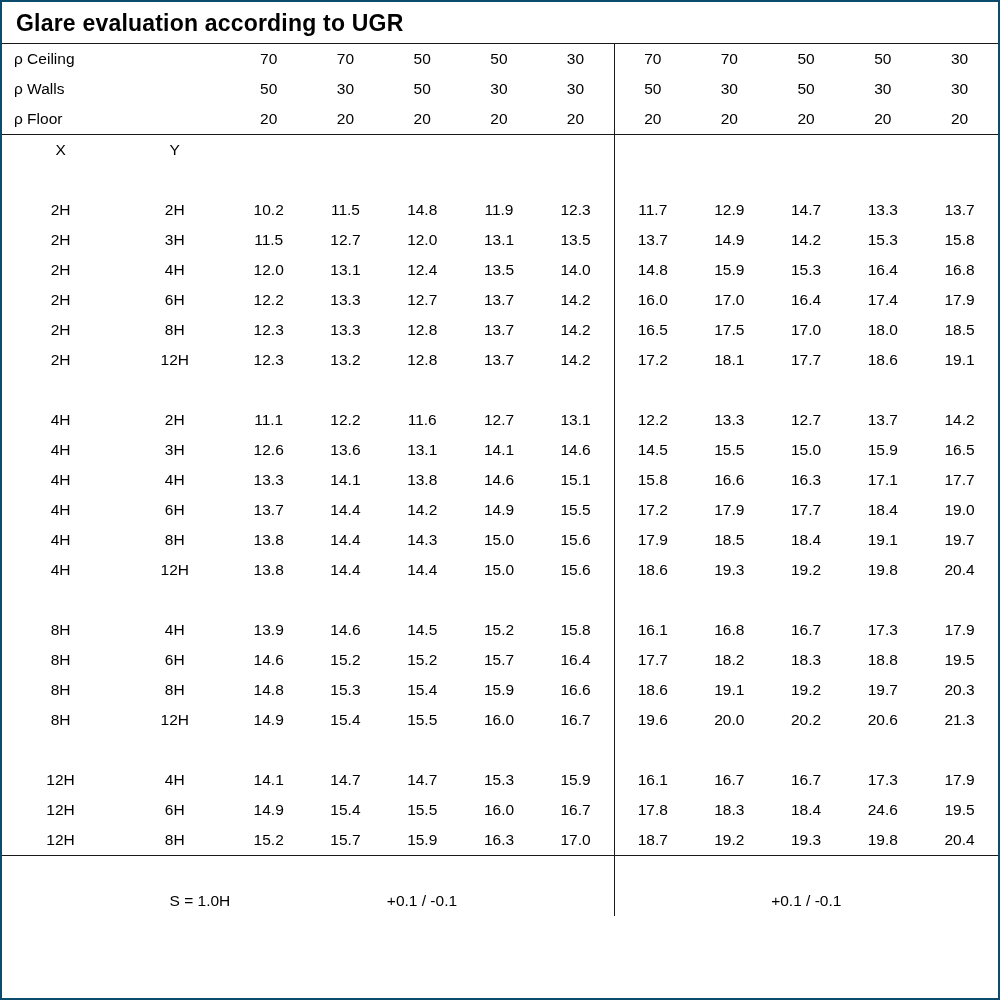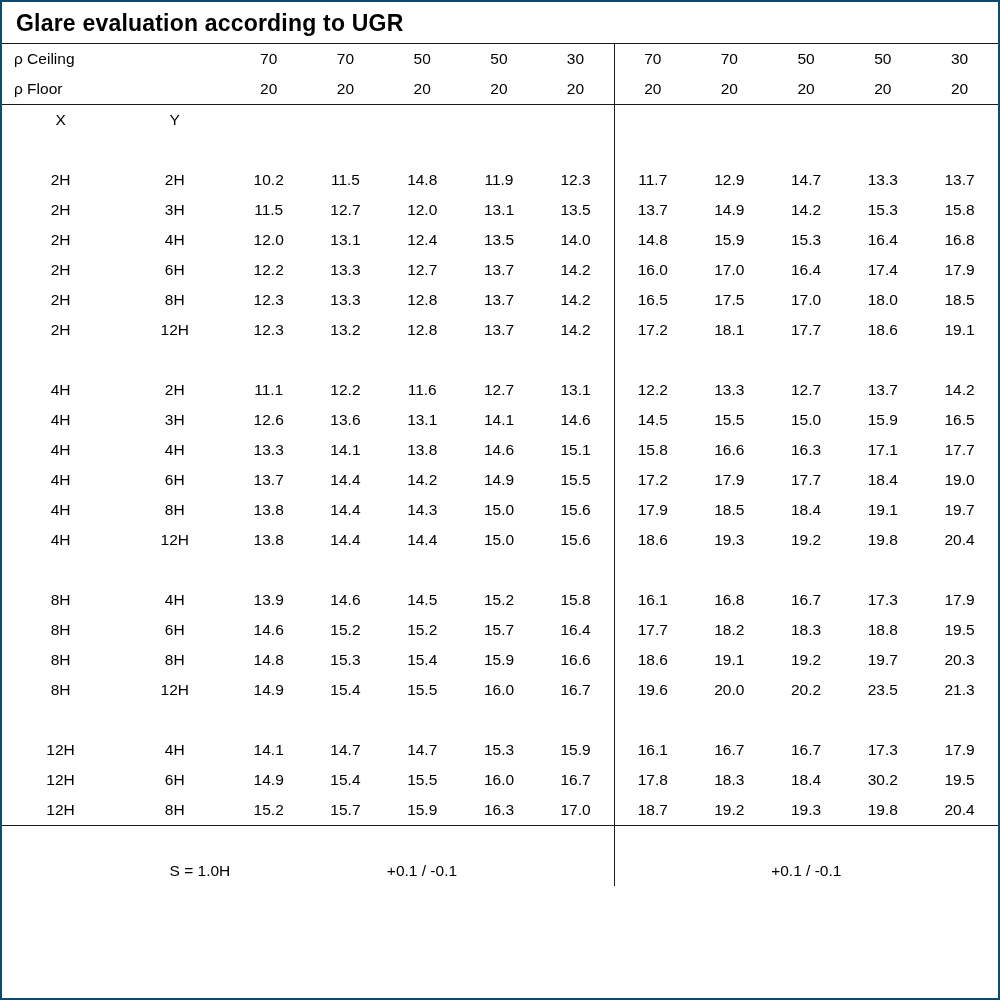--- a/index.html
+++ b/index.html
@@ -117,20 +117,33 @@
       <td class="rowlabel" colspan="2">ρ Ceiling</td>
       <td>70</td>
       <td>70</td>
       <td>50</td>
       <td>50</td>
       <td>30</td>
       <td class="vline-left">70</td>
       <td>70</td>
       <td>50</td>
       <td>50</td>
+      <td>30</td>
+    </tr>
+    <tr class="hdr-block">
+      <td class="rowlabel" colspan="2">ρ Walls</td>
+      <td>50</td>
+      <td>30</td>
+      <td>50</td>
+      <td>30</td>
+      <td>30</td>
+      <td class="vline-left">50</td>
+      <td>30</td>
+      <td>50</td>
+      <td>30</td>
       <td>30</td>
     </tr>
     <tr class="hdr-block bline">
       <td class="rowlabel" colspan="2">ρ Floor</td>
       <td>20</td>
       <td>20</td>
       <td>20</td>
       <td>20</td>
       <td>20</td>
       <td class="vline-left">20</td>
@@ -382,21 +395,21 @@
       <td>8H</td>
       <td>12H</td>
       <td>14.9</td>
       <td>15.4</td>
       <td>15.5</td>
       <td>16.0</td>
       <td>16.7</td>
       <td class="vline-left">19.6</td>
       <td>20.0</td>
       <td>20.2</td>
-      <td>23.5</td>
+      <td>20.6</td>
       <td>21.3</td>
     </tr>
 
     <tr class="spacer-row">
       <td colspan="2"></td>
       <td colspan="5"></td>
       <td class="vline-left" colspan="5"></td>
     </tr>
 
     <tr class="data-row">
@@ -417,21 +430,21 @@
       <td>12H</td>
       <td>6H</td>
       <td>14.9</td>
       <td>15.4</td>
       <td>15.5</td>
       <td>16.0</td>
       <td>16.7</td>
       <td class="vline-left">17.8</td>
       <td>18.3</td>
       <td>18.4</td>
-      <td>30.2</td>
+      <td>24.6</td>
       <td>19.5</td>
     </tr>
     <tr class="data-row bline">
       <td>12H</td>
       <td>8H</td>
       <td>15.2</td>
       <td>15.7</td>
       <td>15.9</td>
       <td>16.3</td>
       <td>17.0</td>

